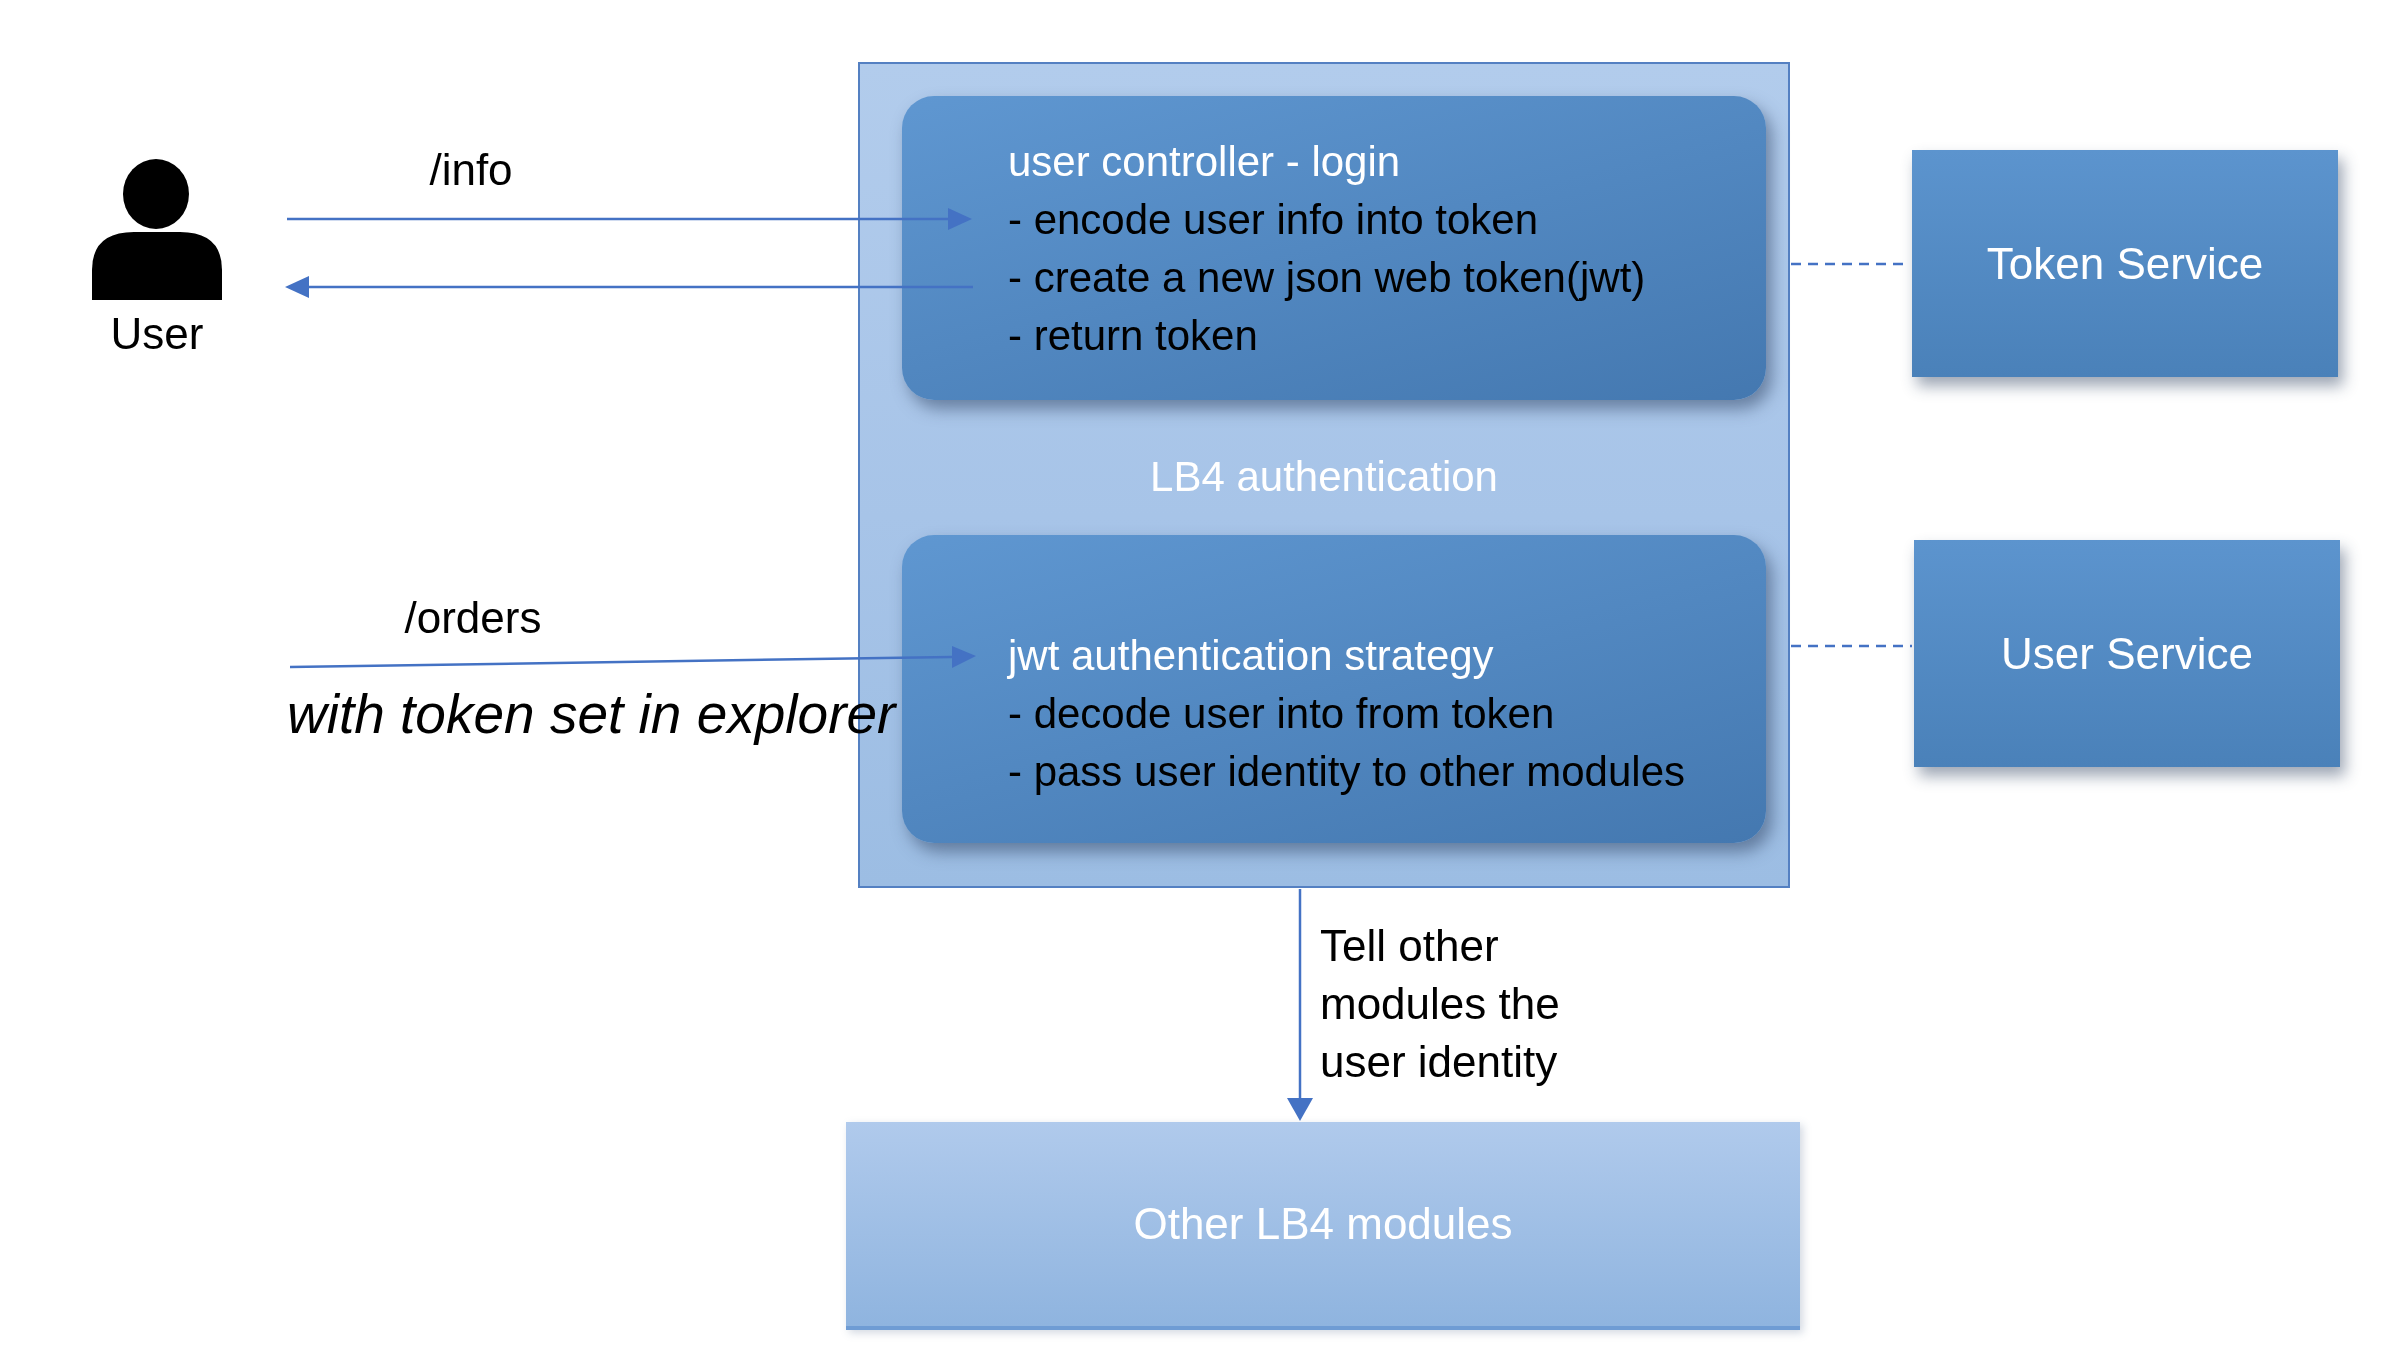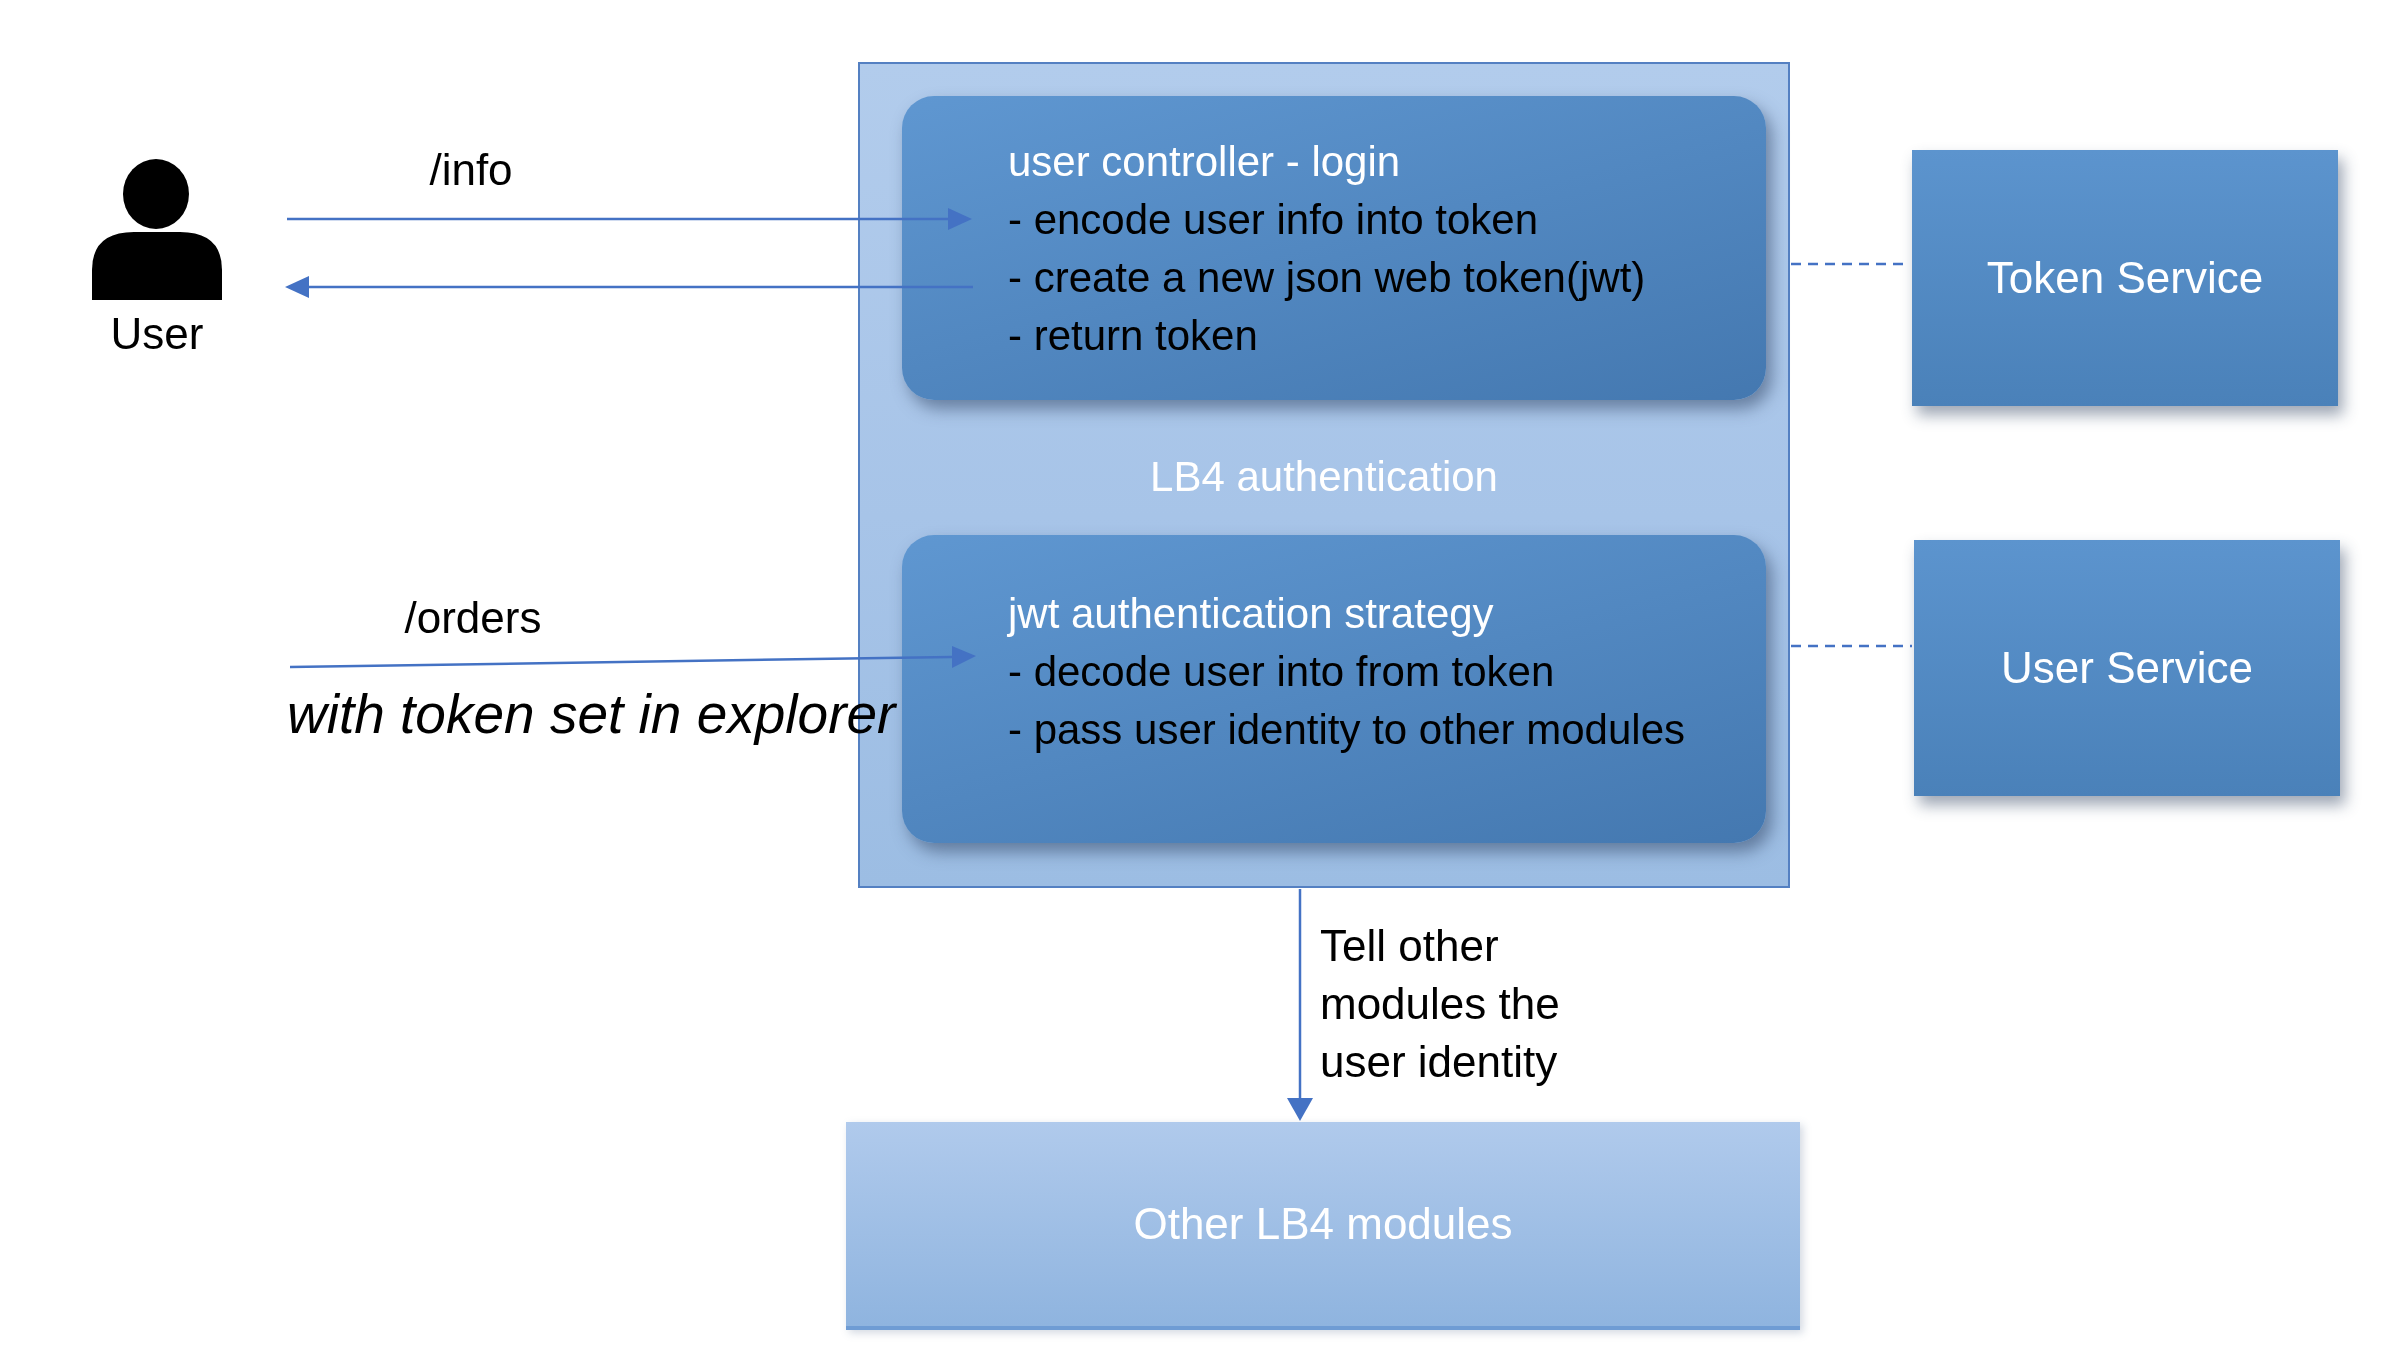--- a/index.html
+++ b/index.html
@@ -26,26 +26,26 @@
   .outer-box{left:858px;top:62px;width:932px;height:826px;
     background:linear-gradient(180deg,var(--outer-top) 0%,#a7c4e8 55%,var(--outer-bottom) 100%);
     border:2px solid var(--outer-border);box-sizing:border-box;z-index:1;}
 
   .inner-box{width:864px;background:linear-gradient(165deg,var(--inner-top) 0%,var(--inner-bottom) 100%);
     box-shadow:6px 9px 16px rgba(40,60,92,0.5);z-index:2;
     color:var(--body-text);font-size:42px;line-height:58px;
     padding-left:106px;box-sizing:border-box;white-space:nowrap;border-radius:32px;}
   .inner-box .box-title{color:var(--title-text);}
   .box1{left:902px;top:96px;height:304px;padding-top:37px;}
-  .box2{left:902px;top:535px;height:308px;padding-top:50px;}
+  .box2{left:902px;top:535px;height:308px;padding-top:92px;}
 
   .lb4-label{left:858px;top:449px;width:932px;text-align:center;
     color:var(--title-text);font-size:42px;line-height:56px;z-index:2;}
 
-  .service-box{width:426px;height:256px;z-index:2;
+  .service-box{width:426px;height:227px;z-index:2;
     background:linear-gradient(180deg,var(--service-top) 0%,var(--service-bottom) 100%);
     box-shadow:5px 9px 14px rgba(40,60,92,0.45);
     display:flex;align-items:center;justify-content:center;
     color:var(--title-text);font-size:44px;}
   .token-box{left:1912px;top:150px;}
   .user-box{left:1914px;top:540px;}
 
   .other-box{left:846px;top:1122px;width:954px;height:204px;z-index:2;
     background:linear-gradient(180deg,var(--bottom-top) 0%,var(--bottom-bottom) 100%);
     border-bottom:4px solid var(--bottom-border);

